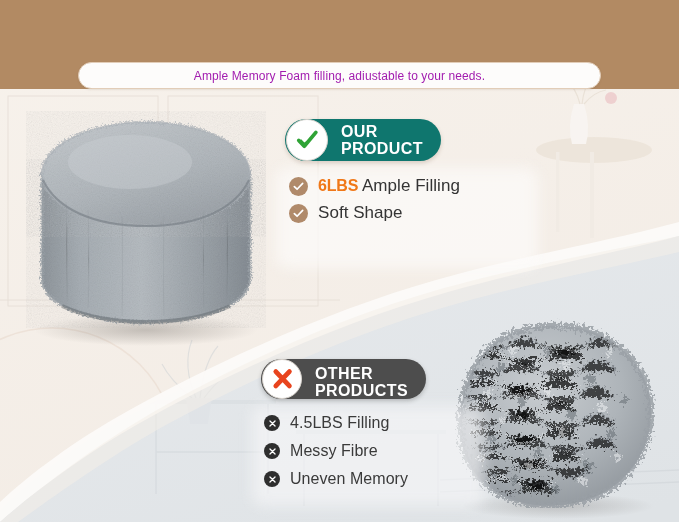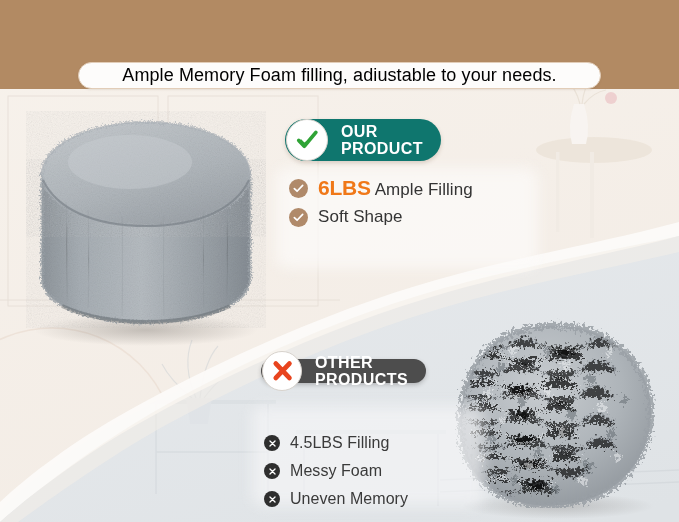--- a/index.html
+++ b/index.html
@@ -63,22 +63,22 @@
     background: #fdfcfb;
     border: 1px solid #e2cdb8;
     border-radius: 14px;
     z-index: 7;
     display: flex;
     align-items: center;
     justify-content: center;
     box-shadow: 0 1px 2px rgba(120,90,60,0.13);
   }
   .subtitle-text {
-    color: #000000;
-    font-size: 18px;
+    color: #a21caf;
+    font-size: 12px;
     letter-spacing: 0.1px;
     white-space: nowrap;
   }
 
   
   .photo {
     position: absolute;
     z-index: 3;
   }
 
@@ -109,24 +109,25 @@
     left: 285px;
     top: 119px;
     height: 42px;
     padding-right: 18px;
     background: #0f766e;
     box-shadow: 0 2px 4px rgba(110,80,55,0.22);
   }
   #badge-other {
     left: 261px;
     top: 359px;
-    height: 24px;
+    height: 40px;
     padding-right: 18px;
     background: #4d4d4d;
     box-shadow: 0 2px 4px rgba(40,40,40,0.25);
+    align-items: flex-end;
   }
   .badge-mark {
     width: 40px;
     height: 40px;
     min-width: 40px;
     border-radius: 50%;
     background: #ffffff;
     border: 1px solid #d8d3cd;
     margin-left: 1px;
     display: flex;
@@ -147,21 +148,21 @@
     margin-left: 13px;
     white-space: pre-line;
   }
 
   
   .bullets {
     position: absolute;
     z-index: 8;
   }
   #bullets-our { left: 289px; top: 176px; }
-  #bullets-other { left: 264px; top: 414px; margin-top: 20px; }
+  #bullets-other { left: 264px; top: 414px; }
 
   .bullet-row {
     display: flex;
     align-items: center;
     margin-bottom: 7px;
   }
   #bullets-other .bullet-row { margin-bottom: 10px; }
 
   .bullet-icon {
     width: 19px;
@@ -178,21 +179,21 @@
 
   .bullet-text {
     font-size: 17px;
     color: #343434;
     white-space: nowrap;
     letter-spacing: 0.05px;
   }
   .bullet-highlight {
     color: #f07818;
     font-weight: bold;
-    font-size: 21px;
+    font-size: 16px;
     letter-spacing: -0.2px;
   }
   #bullets-other .bullet-text { font-size: 16px; color: #3a3a3a; }
 
   
   .text-plate {
     position: absolute;
     z-index: 4;
     border-radius: 10px;
     filter: blur(7px);
@@ -473,21 +474,21 @@
       </span>
       <span class="bullet-text">4.5LBS Filling</span>
     </div>
 
     <div class="bullet-row">
       <span class="bullet-icon cross">
         <svg viewBox="0 0 20 20" width="11" height="11" aria-hidden="true">
           <path d="M5.4 5.4 L14.6 14.6 M14.6 5.4 L5.4 14.6" fill="none" stroke="#ffffff" stroke-width="2.4" stroke-linecap="round"></path>
         </svg>
       </span>
-      <span class="bullet-text">Messy Foam</span>
+      <span class="bullet-text">Messy Fibre</span>
     </div>
 
     <div class="bullet-row">
       <span class="bullet-icon cross">
         <svg viewBox="0 0 20 20" width="11" height="11" aria-hidden="true">
           <path d="M5.4 5.4 L14.6 14.6 M14.6 5.4 L5.4 14.6" fill="none" stroke="#ffffff" stroke-width="2.4" stroke-linecap="round"></path>
         </svg>
       </span>
       <span class="bullet-text">Uneven Memory</span>
     </div>

